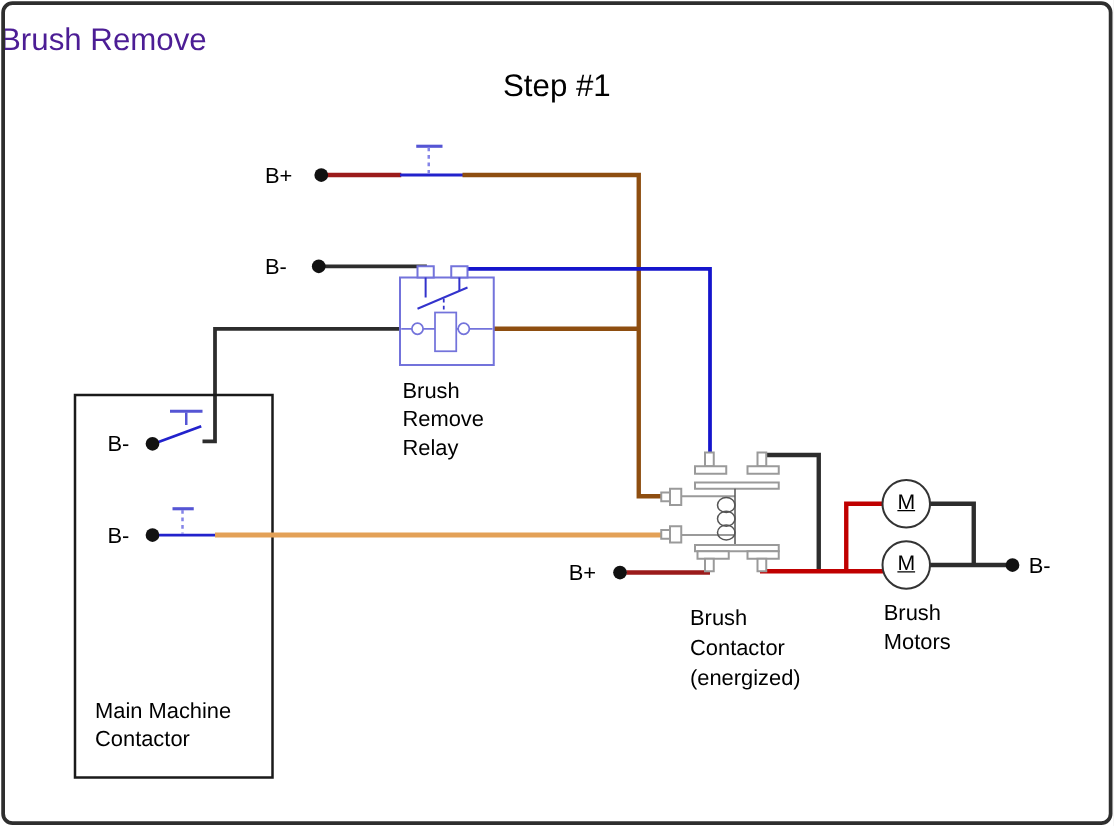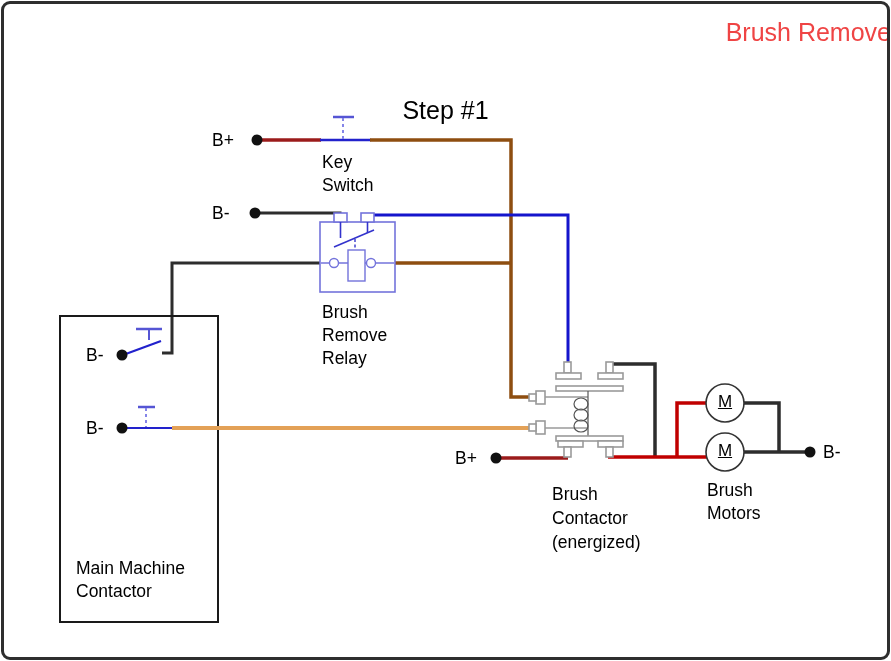--- a/index.html
+++ b/index.html
@@ -6,22 +6,22 @@
   #canvas{
     position:relative;width:891px;height:661px;background:#ffffff;
     font-family:"Liberation Sans",sans-serif;overflow:hidden;
   }
   #frame{position:absolute;inset:1px;border:3px solid #2e2e2e;border-radius:9px;pointer-events:none;}
   svg{position:absolute;left:0;top:0;}
   .lbl{
     position:absolute;color:#000;font-size:17.5px;line-height:23px;
     white-space:pre-line;
   }
-  .title1{position:absolute;left:0;top:18px;width:100%;text-align:right;font-size:25px;color:#ef4444;}
-  .title2{position:absolute;left:0;top:55px;width:100%;text-align:center;font-size:25px;color:#000;margin-top:41px;}
+  .title1{position:absolute;left:0;top:18px;width:100%;text-align:left;font-size:25px;color:#4c1d95;}
+  .title2{position:absolute;left:0;top:55px;width:100%;text-align:center;font-size:25px;color:#000;}
   .l-bplus-top{left:212px;top:129px;}
   .l-bminus-2{left:212px;top:202px;}
   .l-keyswitch{left:322px;top:151px;}
   .l-relay{left:322px;top:301px;}
   .l-ctrl-bm-u{left:86px;top:344px;}
   .l-ctrl-bm-l{left:86px;top:417px;}
   .l-controller{left:76px;top:557px;}
   .l-bplus-bot{left:455px;top:447px;}
   .l-contactor{left:552px;top:482px;line-height:24px;}
   .l-motors{left:707px;top:479px;}
@@ -133,22 +133,20 @@
       <circle cx="122" cy="428" r="5.5"></circle>
       <circle cx="496" cy="458" r="5.5"></circle>
       <circle cx="810" cy="452" r="5.5"></circle>
     </g>
   </svg>
 
   <div class="title1">Brush Remove</div>
   <div class="title2">Step #1</div>
 
   <div class="lbl l-bplus-top">B+</div>
-  <div class="lbl l-keyswitch">Key
-Switch</div>
   <div class="lbl l-bminus-2">B-</div>
   <div class="lbl l-relay">Brush
 Remove
 Relay</div>
   <div class="lbl l-ctrl-bm-u">B-</div>
   <div class="lbl l-ctrl-bm-l">B-</div>
   <div class="lbl l-controller">Main Machine
 Contactor</div>
   <div class="lbl l-bplus-bot">B+</div>
   <div class="lbl l-contactor">Brush

